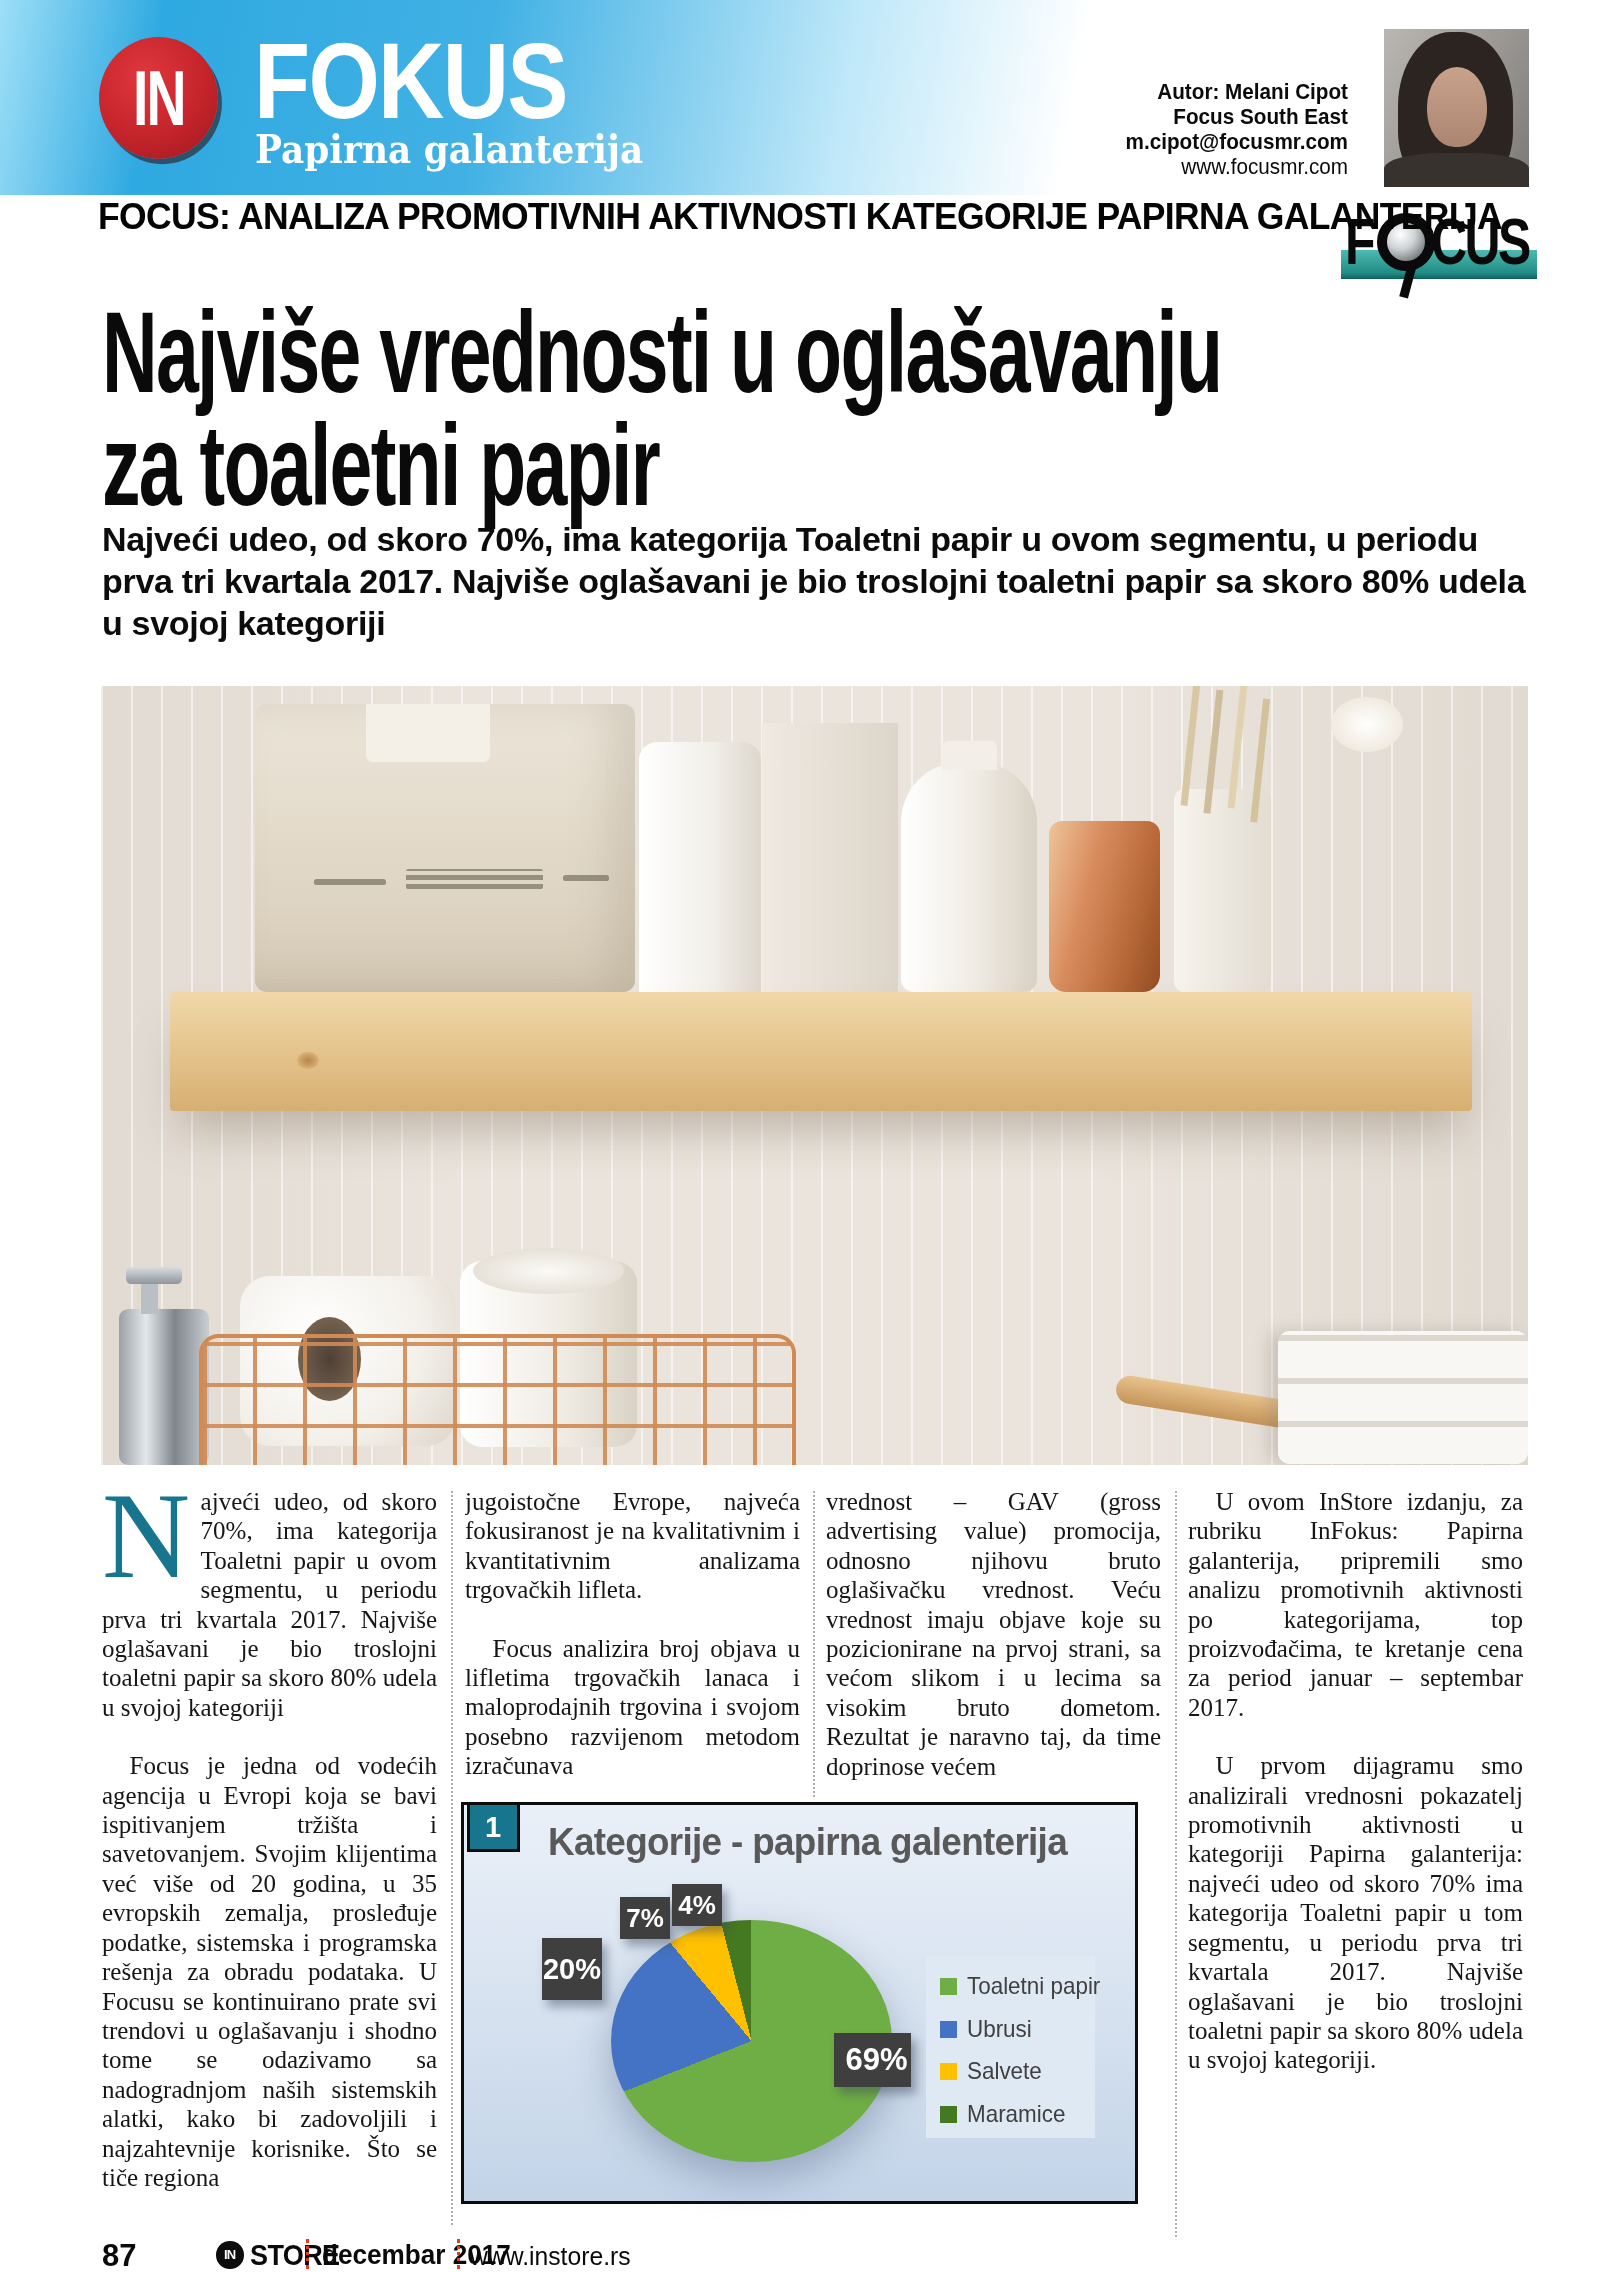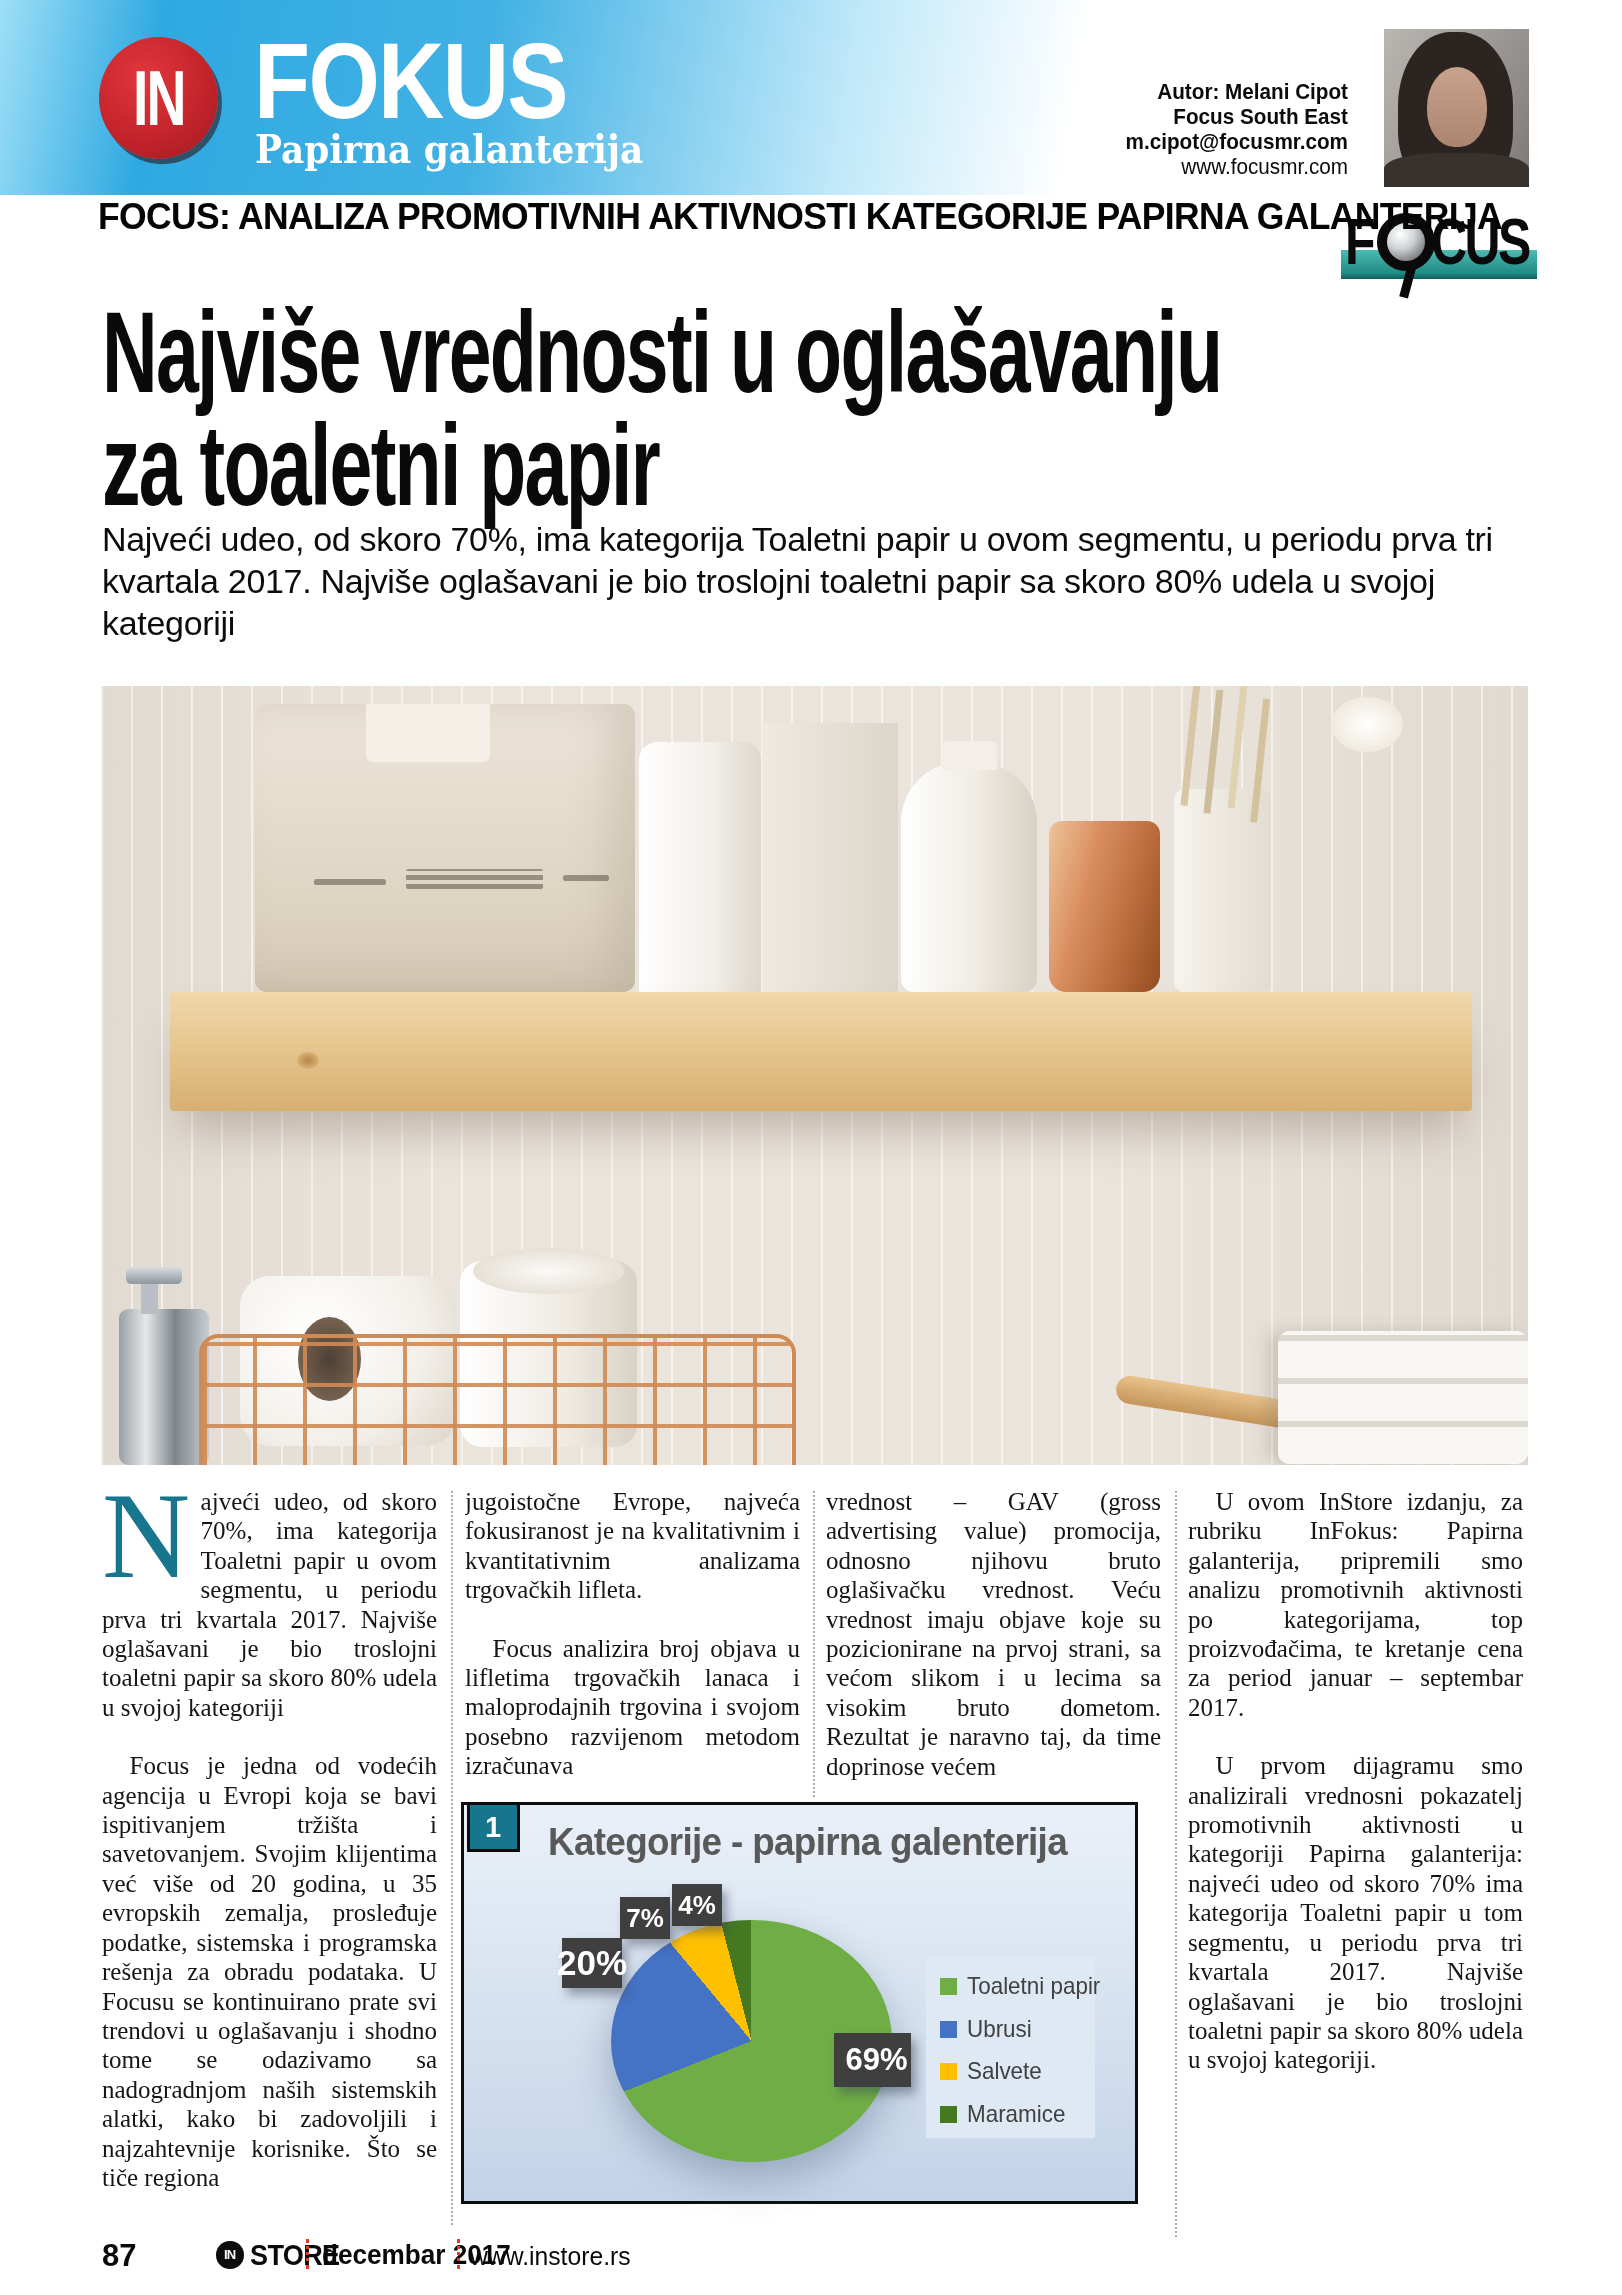--- a/index.html
+++ b/index.html
@@ -38,21 +38,21 @@
            background:radial-gradient(circle at 35% 30%,#ffffff 0%,#cfd4d6 40%,#4a4a4a 100%);margin:0 -3.9px;}
   .fl-handle{position:absolute;left:63px;top:60px;width:9.2px;height:38px;background:#0a0a0a;transform:rotate(15deg);}
 
   .kicker{left:98px;top:196px;font-weight:700;font-size:37px;letter-spacing:-0.7px;color:#050505;
           transform:scaleX(.96);transform-origin:left top;white-space:nowrap;}
 
   
   .headline{left:102px;top:296px;color:#0a0a0a;font-weight:700;}
   .headline div{font-size:115px;line-height:113px;letter-spacing:-2.6px;transform:scaleX(.67);
                 transform-origin:left top;white-space:nowrap;}
-  .standfirst{left:102px;top:518px;width:1427px;font-weight:400;font-size:34px;line-height:42px;
+  .standfirst{left:102px;top:518px;width:1427px;font-weight:700;font-size:34px;line-height:42px;
               color:#0c0c0c;letter-spacing:-0.3px;}
 
   
   .photo{left:101px;top:686px;width:1427px;height:779px;background:#eae4dc;overflow:hidden;}
   .wallpattern{position:absolute;inset:0;
      background:repeating-linear-gradient(90deg,rgba(255,255,255,.55) 0 2px,rgba(0,0,0,0) 2px 30px),
                 linear-gradient(90deg,rgba(205,196,186,.30) 0%,rgba(0,0,0,0) 25%,rgba(0,0,0,0) 70%,rgba(208,199,189,.35) 100%);}
   .shelf{position:absolute;left:69px;top:306px;width:1302px;height:119px;border-radius:3.9px;
          background:linear-gradient(180deg,#f0d8ab 0%,#e6c68f 45%,#d6af72 100%);
          box-shadow:0 30px 46px -11.8px rgba(120,100,80,.38);}
@@ -125,21 +125,21 @@
   .chart-badge{position:absolute;left:2.6px;top:-2.6px;width:47px;height:44px;background:#17768e;
          border:3.3px solid #0c0c0c;color:#ffffff;font-weight:700;font-size:29px;
          display:flex;align-items:center;justify-content:center;}
   .chart-title{position:absolute;left:39px;top:15.7px;width:609px;text-align:center;color:#595959;
          font-weight:700;font-size:38px;letter-spacing:-0.7px;transform:scaleX(.97);transform-origin:center top;}
   .pie{position:absolute;left:147px;top:115px;width:281px;height:242px;border-radius:50%;
          filter:drop-shadow(0 17px 19.6px rgba(90,110,140,.45));}
   .plabel{position:absolute;background:#3f3f3f;color:#ffffff;font-weight:700;
          display:flex;align-items:center;justify-content:center;box-shadow:5.2px 6.5px 9.2px rgba(60,70,90,.45);}
   .pl69{left:370px;top:228px;width:69px;height:54px;font-size:31px;padding-left:8px;}
-  .pl20{left:98px;top:133px;width:60px;height:50px;font-size:35px;}
+  .pl20{left:78px;top:133px;width:60px;height:62px;font-size:29px;}
   .pl7{left:156px;top:92px;width:50px;height:42px;font-size:26px;}
   .pl4{left:208px;top:79px;width:50px;height:42px;font-size:26px;}
   .legend{position:absolute;left:462px;top:151px;width:169px;height:182px;background:#dfe9f4;
          padding:17px 0 0 14.4px;box-sizing:border-box;}
   .lrow{display:flex;align-items:center;margin-bottom:15.7px;}
   .swatch{width:17px;height:17px;margin-right:9.2px;flex:0 0 auto;}
   .ltext{color:#404040;font-size:23.6px;transform:scaleX(.95);transform-origin:left center;white-space:nowrap;}
 
   
   .footer-num{left:102px;top:2238px;font-weight:700;font-size:31px;color:#0a0a0a;}

